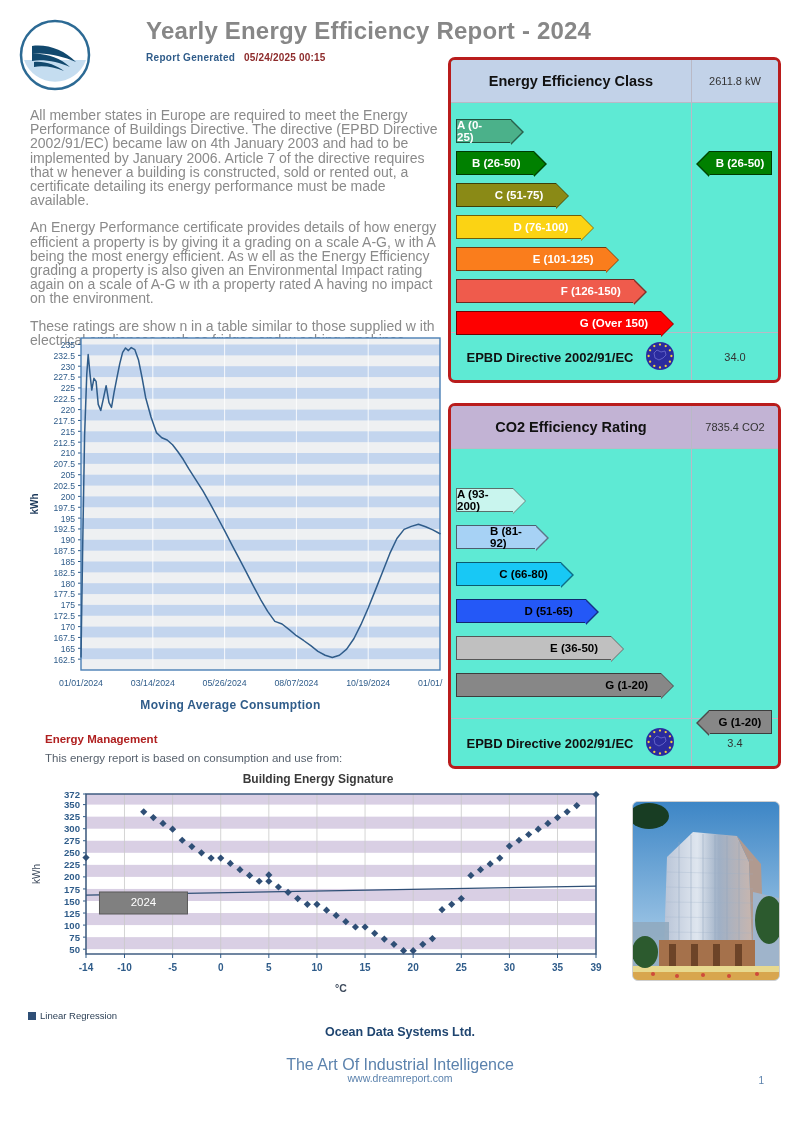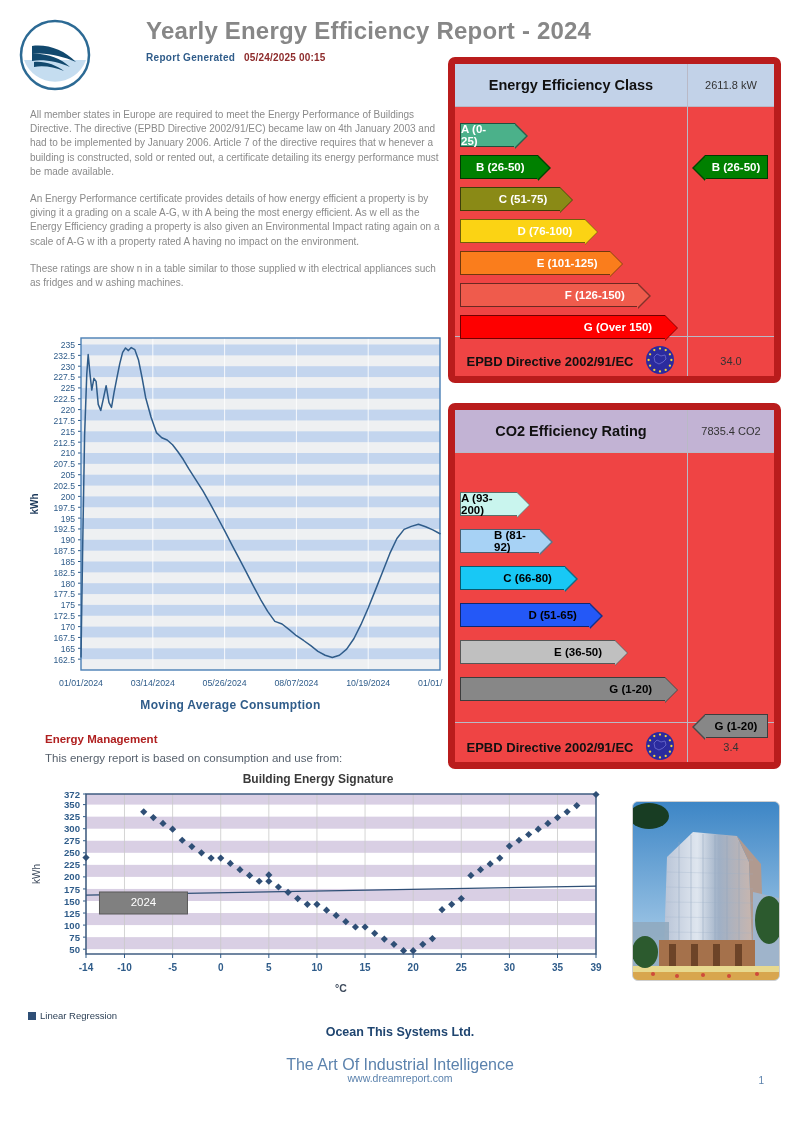--- a/index.html
+++ b/index.html
@@ -6,25 +6,25 @@
   body{width:800px;height:1131px;position:relative;font-family:"Liberation Sans",sans-serif;-webkit-font-smoothing:antialiased;}
   .page{position:relative;width:800px;height:1131px;overflow:hidden;}
 
   
   .logo{position:absolute;left:18px;top:18px;width:74px;height:74px;}
   .title{position:absolute;left:146px;top:17px;font-size:24px;font-weight:bold;color:#878787;letter-spacing:.2px;white-space:nowrap;}
   .rep-gen{position:absolute;left:146px;top:52px;font-size:10px;font-weight:bold;color:#2f5c8a;letter-spacing:.3px;}
   .rep-date{position:absolute;left:244px;top:52px;font-size:10px;font-weight:bold;color:#8d2a2a;letter-spacing:.2px;}
 
   
-  .intro{position:absolute;left:30px;top:108px;width:415px;font-size:10px;line-height:14.2px;color:#8a8a8a;}
+  .intro{position:absolute;left:30px;top:108px;width:415px;font-size:14px;line-height:14.2px;color:#8a8a8a;}
   .intro p{margin:0 0 13px 0;}
 
   
-  .panel{position:absolute;border:7px solid #b91c1c;border-radius:7px;background:#ef4444;box-sizing:border-box;overflow:hidden;}
+  .panel{position:absolute;border:3px solid #b91c1c;border-radius:7px;background:#5eead4;box-sizing:border-box;overflow:hidden;}
   .panel-hd{display:flex;height:42px;border-bottom:1px solid #b9b9c6;}
   .panel-hd .t{flex:1;display:flex;align-items:center;justify-content:center;font-size:14.5px;font-weight:bold;color:#111;}
   .panel-hd .v{width:86px;display:flex;align-items:center;justify-content:center;font-size:11px;color:#333;border-left:1px solid #b9b9c6;}
   .hd-energy .t,.hd-energy .v{background:#c2d2e8;}
   .hd-co2 .t,.hd-co2 .v{background:#c2b3d4;}
 
   .panel-body{position:relative;display:flex;}
   .bars{flex:1;padding:14px 0 14px 0;position:relative;border-right:1px solid #b9b9c6;}
   .sidecol{width:86px;position:relative;}
 
@@ -558,18 +558,18 @@
           <circle cx="96" cy="174" r="2"></circle>
           <circle cx="124" cy="172" r="2"></circle>
       </g>
     </svg>
   </div>
 
   <div class="legend">
     <span class="sw"></span>
     <span>Linear Regression</span>
   </div>
-  <div class="footer-co">Ocean This Systems Ltd.</div>
+  <div class="footer-co">Ocean Data Systems Ltd.</div>
   <div class="footer-t1">The Art Of Industrial Intelligence</div>
   <div class="footer-t2">www.dreamreport.com</div>
   <div class="pagenum">1</div>
 
 </div>
 
 </body></html>

